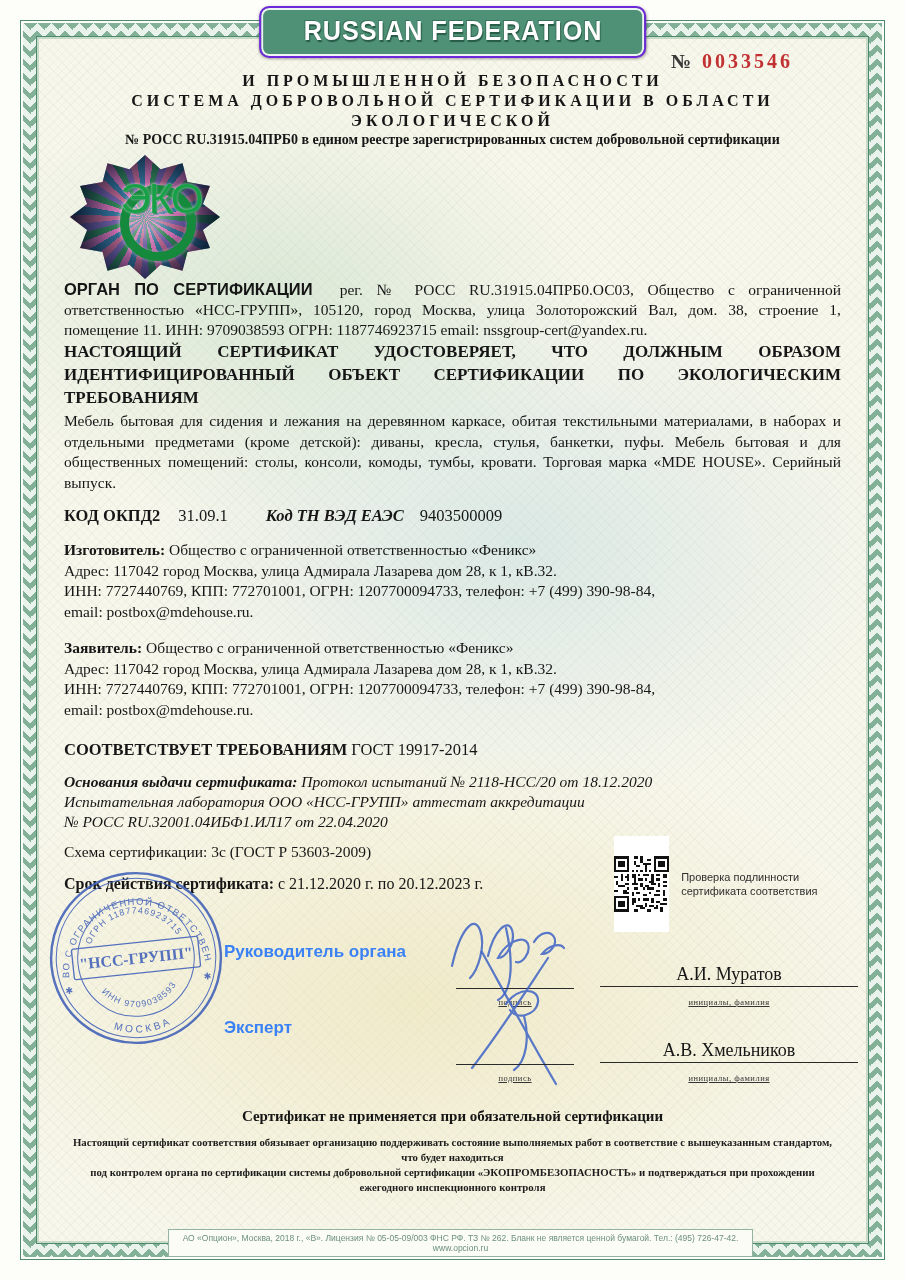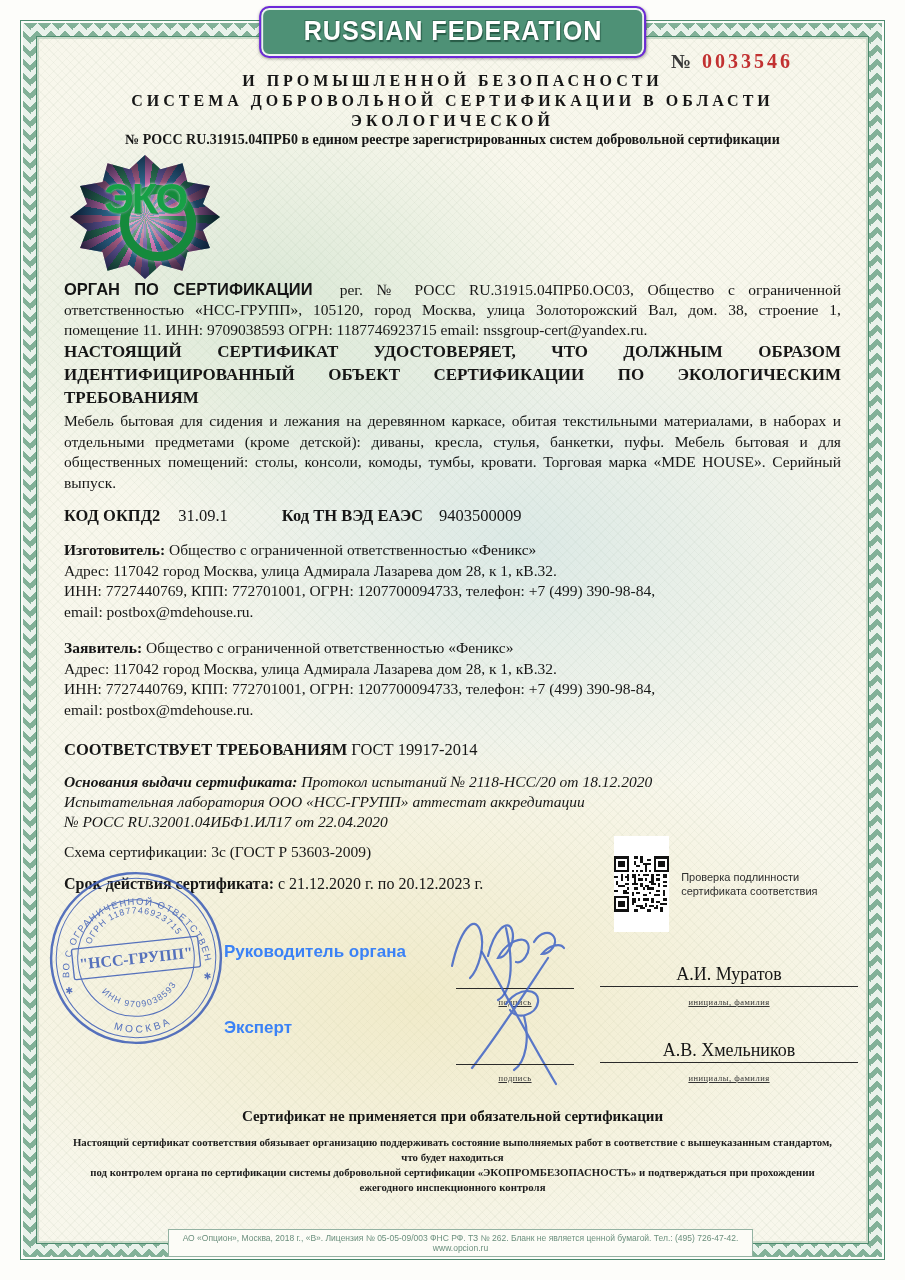--- a/index.html
+++ b/index.html
@@ -43,34 +43,34 @@
   .registry{text-align:center;font-weight:bold;font-size:14px;letter-spacing:0;line-height:17px;}
   .titlerow{display:flex;margin-top:7px;align-items:flex-start;}
   .logo{width:150px;height:124px;position:relative;flex:0 0 auto;margin-left:6px;}
   .logo .star{position:absolute;inset:0;
     background:
       radial-gradient(circle at 50% 50%,rgba(255,255,255,.35) 0 14%,transparent 32%,rgba(6,16,38,.82) 72%),
       repeating-conic-gradient(#c76cab 0 8deg,#2e7d52 8deg 16deg,#6a5a9e 16deg 24deg,#b05f86 24deg 32deg,#2f6b8f 32deg 40deg);
     clip-path:polygon(100% 50%,88.6% 60.4%,93.3% 75%,78.3% 78.3%,75% 93.3%,60.4% 88.6%,50% 100%,39.6% 88.6%,25% 93.3%,21.7% 78.3%,6.7% 75%,11.4% 60.4%,0% 50%,11.4% 39.6%,6.7% 25%,21.7% 21.7%,25% 6.7%,39.6% 11.4%,50% 0%,60.4% 11.4%,75% 6.7%,78.3% 21.7%,93.3% 25%,88.6% 39.6%);}
   .logo .ring{position:absolute;left:50px;top:30px;width:58px;height:58px;border:9px solid #158a3c;border-radius:50%;
     box-shadow:0 0 4px rgba(255,255,255,.6),inset 0 0 3px rgba(255,255,255,.5);}
-  .logo .eco{position:absolute;left:0;top:34px;width:100%;text-align:center;
-    font-family:"Liberation Sans",sans-serif;font-weight:bold;font-size:42px;color:#17a046;
+  .logo .eco{position:absolute;left:16px;top:34px;width:100%;text-align:center;
+    font-family:"Liberation Sans",sans-serif;font-weight:normal;font-size:42px;color:#17a046;
     text-shadow:0 0 3px rgba(255,255,255,.8),1px 1px 1px #063;letter-spacing:-2px;}
   .titlecol{flex:1;text-align:center;padding-top:8px;}
   .bigtitle{font-family:"Liberation Sans",sans-serif;font-weight:bold;font-size:37px;line-height:40px;letter-spacing:.5px;color:#101010;}
   .subtitle{font-size:19.5px;margin-top:10px;letter-spacing:.5px;}
   .certno{margin-top:26px;font-weight:bold;font-size:18.5px;}
   .certno .lbl{margin-right:26px;}
   p.block{margin:0;text-align:justify;}
   .lead-sans{font-family:"Liberation Sans",sans-serif;font-weight:bold;font-size:16.5px;} .mt12{margin-top:12px;} .mt14{margin-top:14px;} .mt16{margin-top:16px;}
   .statement{font-weight:bold;font-size:17px;line-height:23px;margin-top:10px;text-align:left;}
   .codesrow{margin-top:13px;font-size:16.5px;}
   .codesrow b{font-size:16.5px;}
-  .codesrow .v1{margin-left:18px;} .codesrow .lbl2{margin-left:54px;} .codesrow .v2{margin-left:16px;}
+  .codesrow .v1{margin-left:18px;} .codesrow .lbl2{margin-left:38px;font-style:italic;} .codesrow .v2{margin-left:16px;}
   .party div{line-height:20.5px;}
   .compliance{margin-top:20px;font-size:16.5px;}
   .basis div{line-height:20px;font-style:italic;}
   .addl-wrap{position:relative;margin-top:10px;}
   .validity{margin-top:12px;font-size:16px;}
   .qrblock{position:absolute;right:12px;top:-6px;width:215px;display:flex;gap:12px;align-items:center;}
   .qrblock svg{background:#fff;}
   .qrcap{font-family:"Liberation Sans",sans-serif;font-size:11px;line-height:14px;color:#2e2e2e;}
   
   .sigarea{position:relative;height:180px;margin-top:22px;}

